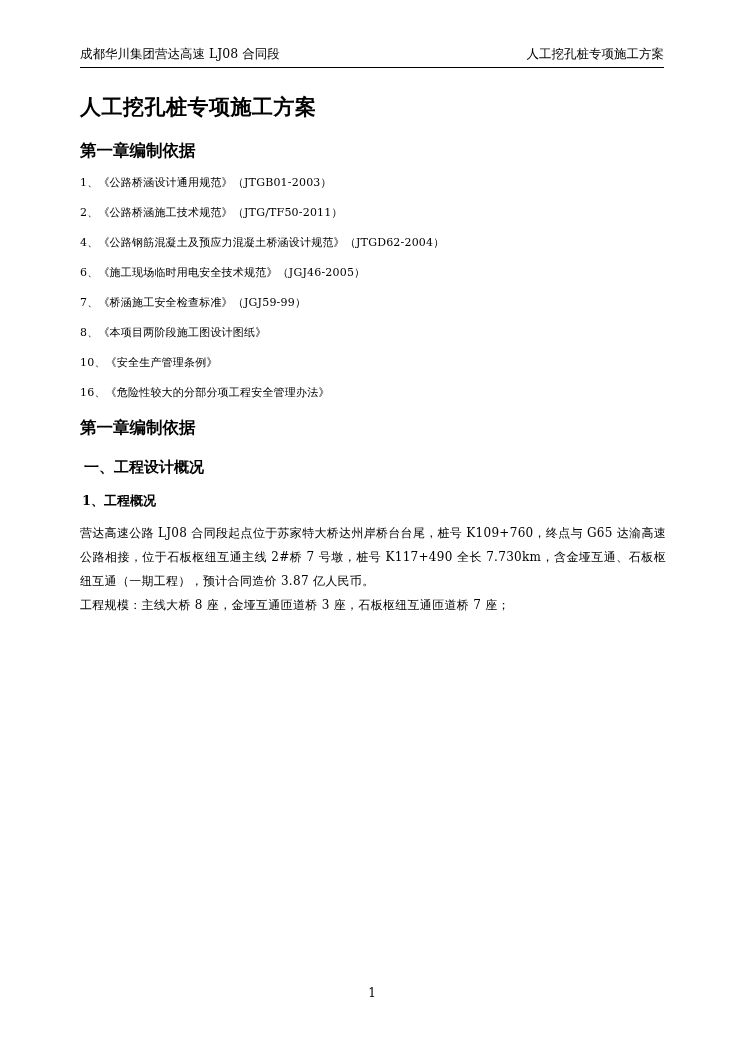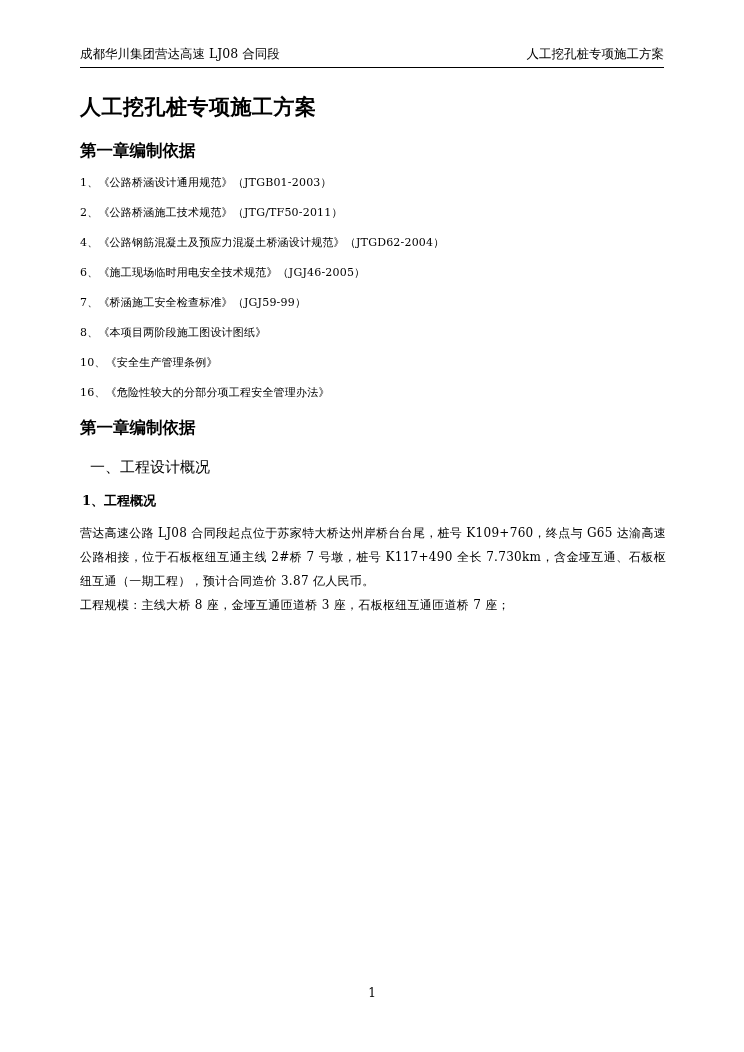--- a/index.html
+++ b/index.html
@@ -54,22 +54,22 @@
     line-height: 1.6;
   }
   h2.chapter {
     font-size: 16.5px;
     font-weight: bold;
     margin: 14px 0 10px 0;
     line-height: 1.6;
   }
   h3.section {
     font-size: 15px;
-    font-weight: normal;
-    margin: 13px 0 9px 8px;
+    font-weight: bold;
+    margin: 13px 0 9px 2px;
     line-height: 1.6;
     padding-left: 2px;
   }
   h4.subsection {
     font-size: 13px;
     font-weight: bold;
     margin: 12px 0 9px 0;
     line-height: 1.6;
     padding-left: 2px;
   }

